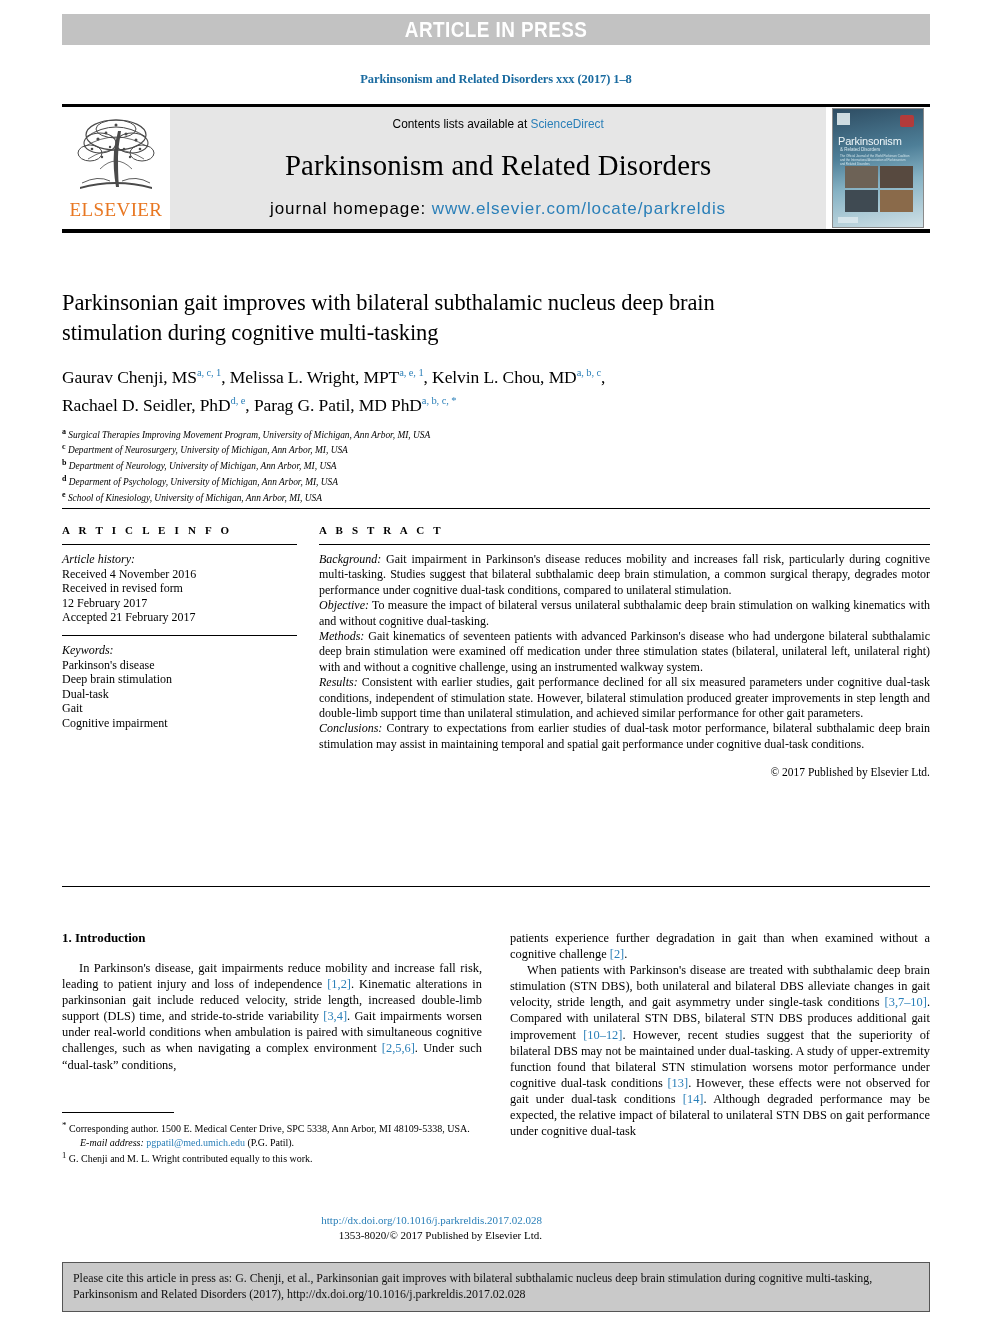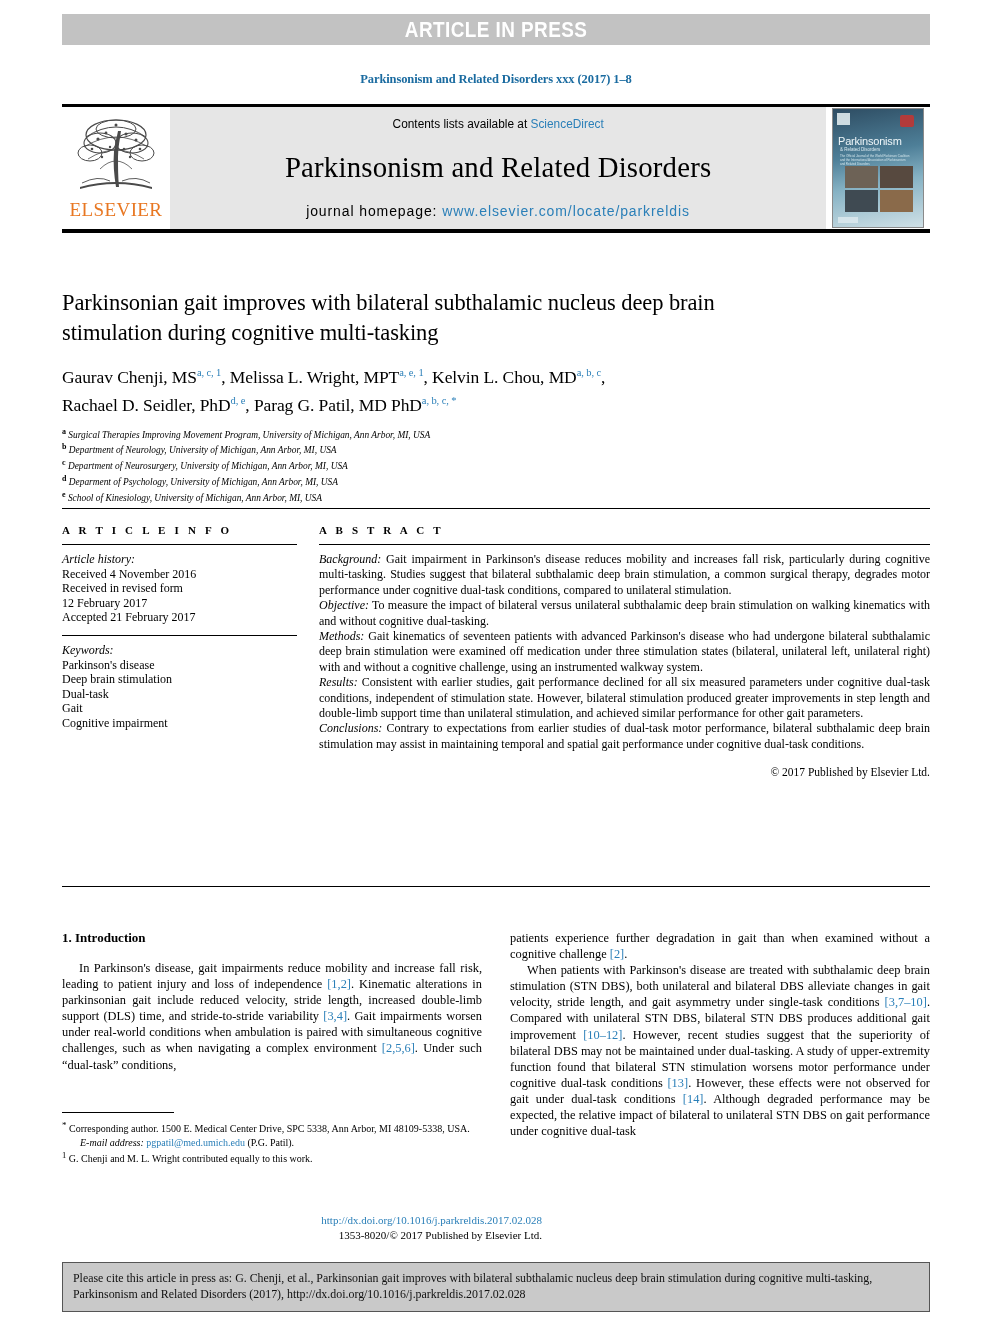--- a/index.html
+++ b/index.html
@@ -113,21 +113,21 @@
   .contents-line a { color: #2a7fb8; text-decoration: none; }
   .journal-name {
     font-family: "Liberation Serif", serif;
     font-size: 30px;
     color: #000;
     letter-spacing: 0.2px;
     transform: scaleX(0.96);
   }
   .homepage-line {
     font-family: "Liberation Sans", sans-serif;
-    font-size: 14px;
+    font-size: 17px;
     color: #000;
     letter-spacing: 0.9px;
   }
   .homepage-line .url { color: #2a7fb8; }
   .mast-cover {
     width: 104px;
     flex: 0 0 104px;
     display: flex;
     align-items: center;
     justify-content: center;
@@ -445,22 +445,22 @@
     <div class="authors">
       <span>Gaurav Chenji, MS</span><span class="sup">a, c, 1</span>,
       <span>Melissa L. Wright, MPT</span><span class="sup">a, e, 1</span>,
       <span>Kelvin L. Chou, MD</span><span class="sup">a, b, c</span>,<br>
       <span>Rachael D. Seidler, PhD</span><span class="sup">d, e</span>,
       <span>Parag G. Patil, MD PhD</span><span class="sup">a, b, c, *</span>
     </div>
 
     <div class="affils">
       <div><span class="mk">a</span> <span>Surgical Therapies Improving Movement Program, University of Michigan, Ann Arbor, MI, USA</span></div>
+      <div><span class="mk">c</span> <span>Department of Neurosurgery, University of Michigan, Ann Arbor, MI, USA</span></div>
       <div><span class="mk">b</span> <span>Department of Neurology, University of Michigan, Ann Arbor, MI, USA</span></div>
-      <div><span class="mk">c</span> <span>Department of Neurosurgery, University of Michigan, Ann Arbor, MI, USA</span></div>
       <div><span class="mk">d</span> <span>Deparment of Psychology, University of Michigan, Ann Arbor, MI, USA</span></div>
       <div><span class="mk">e</span> <span>School of Kinesiology, University of Michigan, Ann Arbor, MI, USA</span></div>
     </div>
   </div>
 
   <div class="rule-wide" style="top:508px;"></div>
 
   <div class="info-abs">
 
     <div class="col-info">

